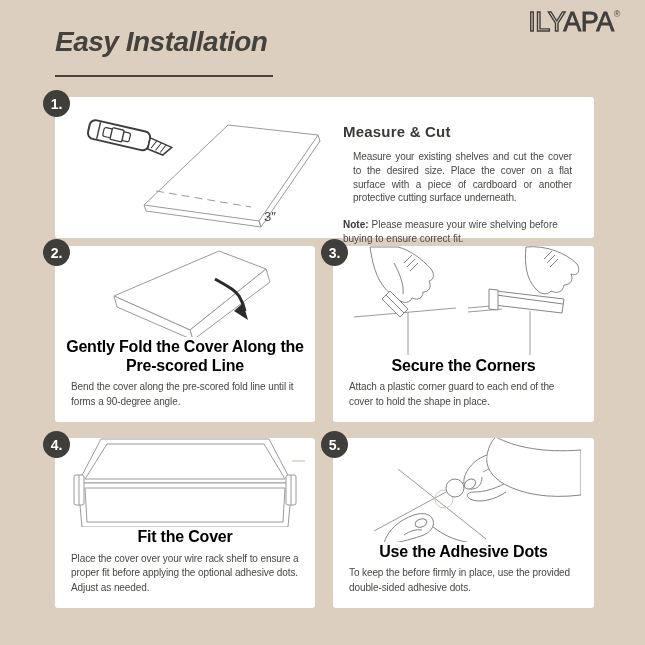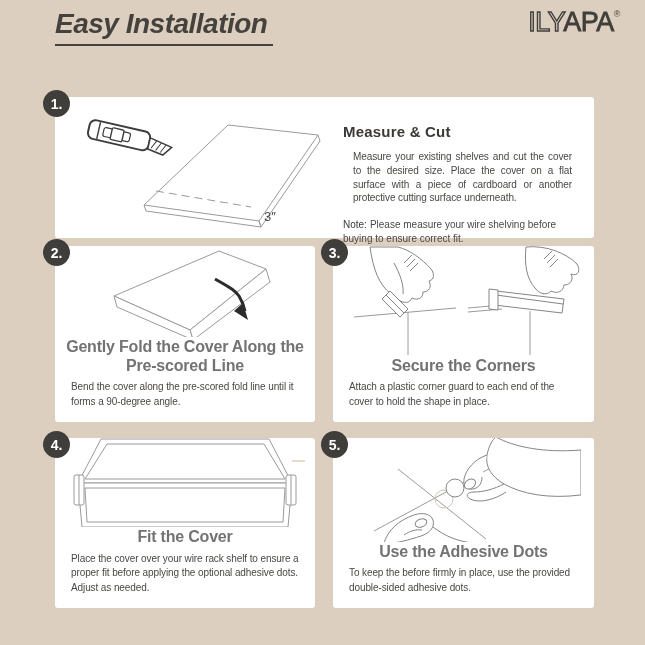--- a/index.html
+++ b/index.html
@@ -8,25 +8,25 @@
     background:#ddcfbf;
     font-family:"Liberation Sans",sans-serif;
     color:#3b3936;
     position:relative;
     overflow:hidden;
   }
   .page{position:absolute;inset:0;}
 
   
   .title{
-    position:absolute;left:55px;top:8px;
+    position:absolute;left:55px;top:26px;
     font-size:28px;font-weight:bold;font-style:italic;
     letter-spacing:-0.5px;color:#45423e;
     border-bottom:2.5px solid #45423e;
-    padding-bottom:4px;padding-right:6px;
+    padding-bottom:17px;padding-right:6px;
   }
   .logo{
     position:absolute;right:25px;top:7px;
     font-size:27px;font-weight:normal;letter-spacing:-0.5px;
     color:#413f3c;white-space:nowrap;
   }
   .logo .outline{
     color:transparent;
     -webkit-text-stroke:1.4px #413f3c;
   }
@@ -51,25 +51,25 @@
   #card4{left:55px;top:438px;width:260px;height:170px;}
   #card5{left:333px;top:438px;width:261px;height:170px;}
 
   .card1-inner{display:flex;height:100%;}
   .fig1{width:288px;flex:0 0 288px;position:relative;}
   .fig1 svg{position:absolute;left:6px;top:8px;}
   .txt1{width:239px;margin-top:26px;padding-right:4px;}
   .h1{font-size:15px;font-weight:bold;color:#3b3936;margin:0 0 5px 0;letter-spacing:0.2px;}
   .b1{font-size:10px;line-height:1.38;color:#4a4843;text-align:justify;letter-spacing:-0.1px;margin:10px;}
   .note{font-size:10px;line-height:1.4;color:#4a4843;margin-top:13px;}
-  .note .nl{font-weight:normal;color:#3b3936;margin-right:3px;}
+  .note .nl{font-weight:bold;color:#3b3936;margin-right:3px;}
 
   .vcard{display:flex;flex-direction:column;height:100%;}
   .fig{flex:1 1 auto;display:flex;align-items:center;justify-content:center;overflow:hidden;}
-  .h2{font-size:16px;font-weight:bold;color:#737373;text-align:center;
+  .h2{font-size:16px;font-weight:bold;color:#000000;text-align:center;
       line-height:1.2;margin:0 10px;letter-spacing:-0.2px;}
   .b2{font-size:10px;line-height:1.45;color:#4a4843;
       margin:5px 16px 13px;letter-spacing:-0.1px;}
 
   svg{display:block;}
   .ln{stroke:#9a9a9a;stroke-width:1;fill:none;}
   .lnw{stroke:#9a9a9a;stroke-width:1;fill:#fff;}
   .hand{stroke:#858585;stroke-width:1;fill:#fff;}
   .dark{stroke:#3d3d3d;fill:#fff;}
 </style>

